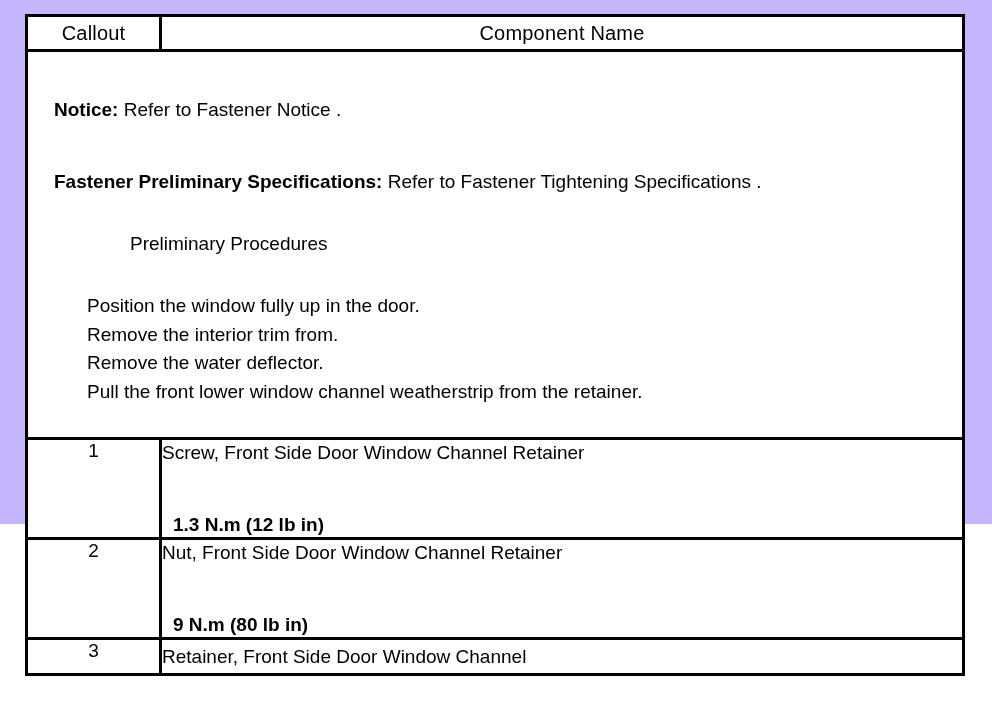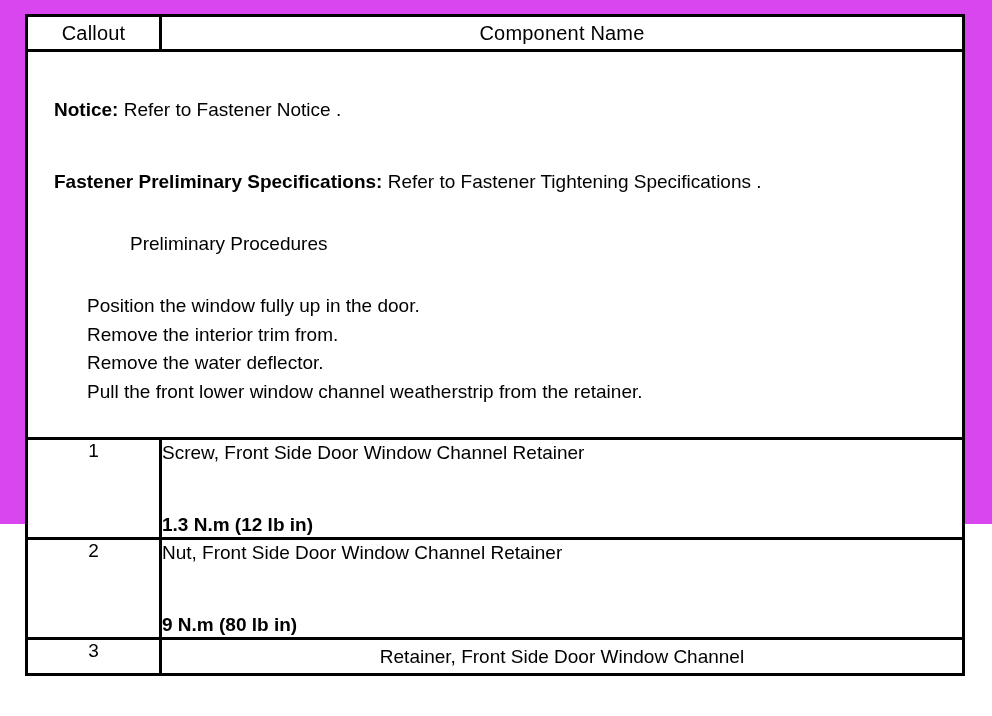--- a/index.html
+++ b/index.html
@@ -12,21 +12,21 @@
     height: 716px;
     font-family: "Liberation Sans", sans-serif;
     color: #000000;
     overflow: hidden;
   }
 
   .sheet {
     position: relative;
     width: 992px;
     height: 524px;
-    background: #d946ef;
+    background: #c4b5fd;
   }
 
   table.spec-table {
     position: absolute;
     left: 25px;
     top: 14px;
     width: 937px;
     border-collapse: collapse;
     table-layout: fixed;
     background: #ffffff;
@@ -105,28 +105,28 @@
     font-size: 19px;
     line-height: 26px;
     white-space: nowrap;
   }
   .torque {
     font-size: 19px;
     font-weight: bold;
     line-height: 22px;
     margin-top: 48px;
     white-space: nowrap;
+    padding-left: 11px;
   }
   .row-tall { height: 100px; }
   .row-short { height: 36px; }
   .comp-cell.single {
     vertical-align: middle;
     padding-top: 0;
     padding-bottom: 0;
-    text-align: center;
   }
 </style>
 </head>
 <body>
 
 <div class="sheet">
 
   <table class="spec-table">
     <colgroup>
       <col class="c-callout">

